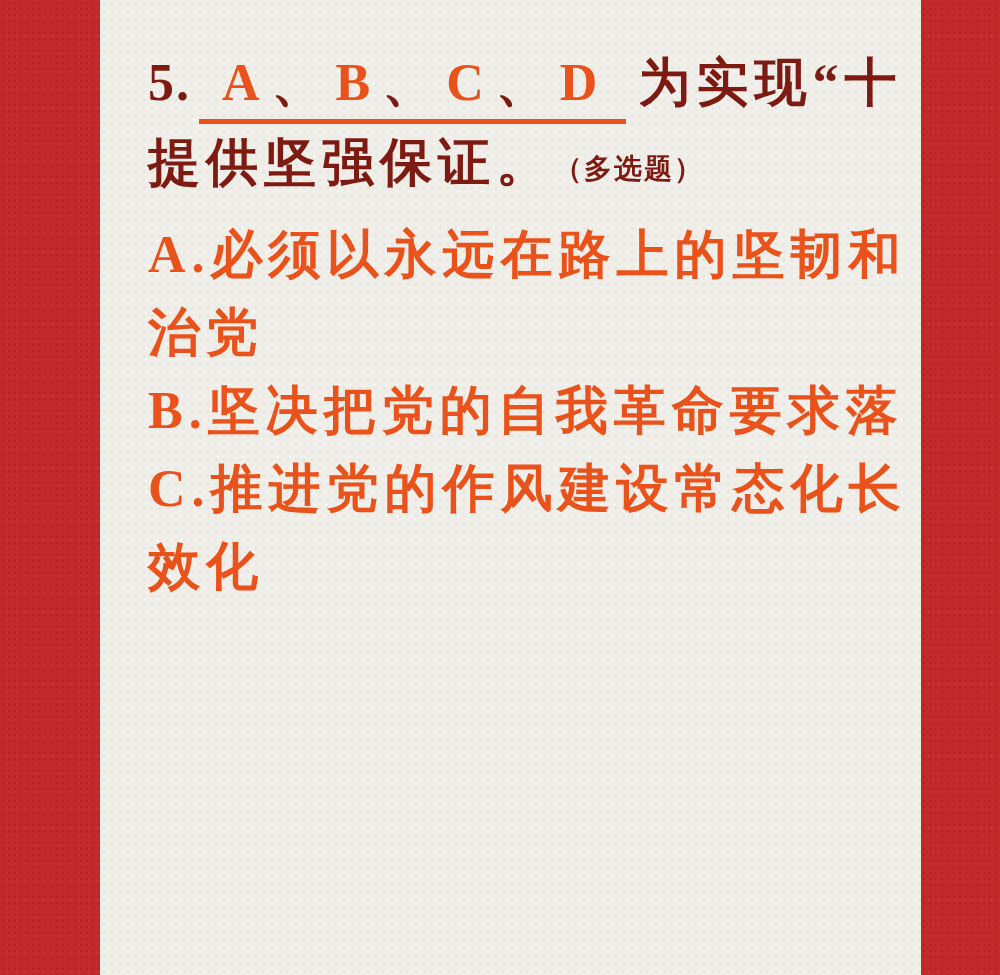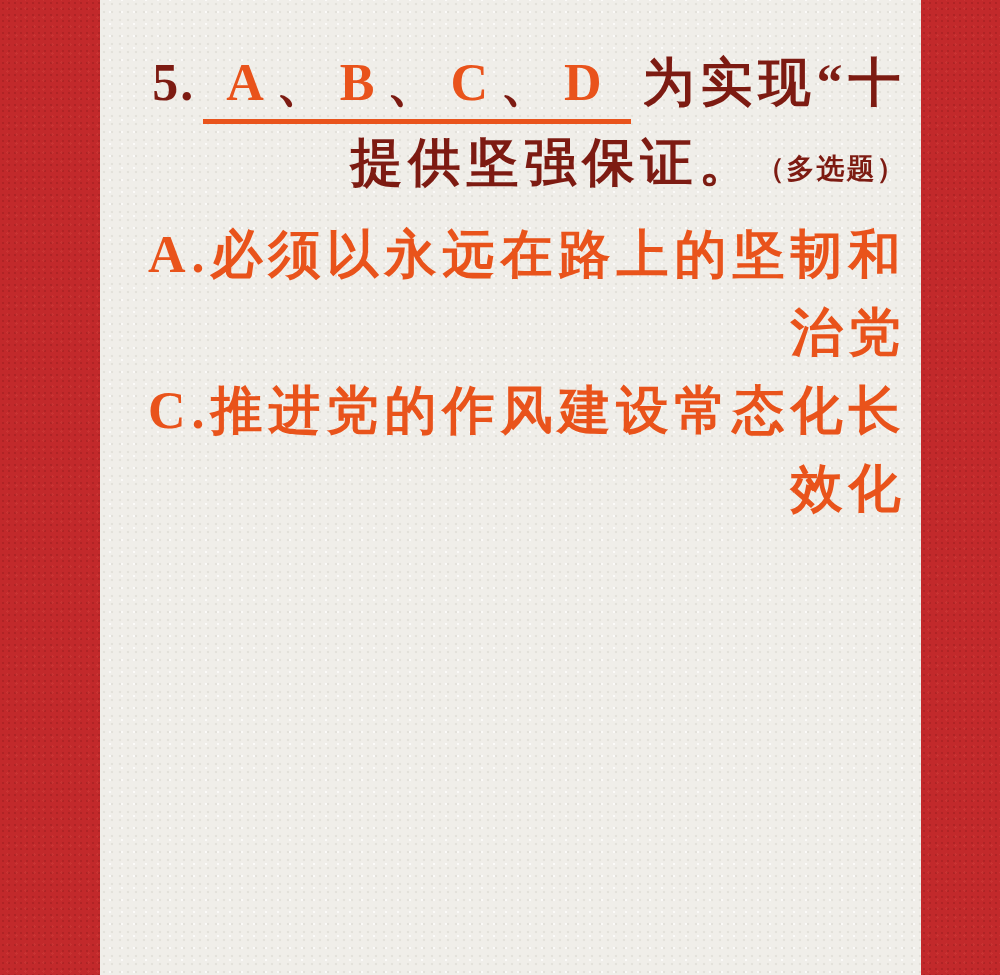--- a/index.html
+++ b/index.html
@@ -35,21 +35,20 @@
     background-size: 8px 8px, 12px 12px;
     background-position: 0 0, 4px 6px;
     padding: 44px 14px 0 48px;
     box-sizing: border-box;
   }
   .line {
     font-size: 52px;
     line-height: 78px;
     letter-spacing: 6px;
     white-space: nowrap;
-    text-align: right;
   }
   .maroon { color: #7d1b12; }
   .orange { color: #e9531b; }
   .q-number { letter-spacing: 2px; }
   .answer-blank {
     display: inline-block;
     border-bottom: 5px solid #e9531b;
     padding: 0 20px 8px 20px;
     margin: 0 12px 0 8px;
     line-height: 1.05;
@@ -76,20 +75,21 @@
     </div>
 
 
     <div class="line maroon">
       <span>提供坚强保证。</span><span class="type-label">（多选题）</span>
     </div>
 
     <div class="options-block">
       <div class="line orange">A.必须以永远在路上的坚韧和</div>
       <div class="line orange">治党</div>
+      <div class="line orange">B.坚决把党的自我革命要求落</div>
       <div class="line orange">C.推进党的作风建设常态化长</div>
       <div class="line orange">效化</div>
     </div>
 
   </div>
 
   <div class="band band-right"></div>
 </div>
 
 </body></html>

